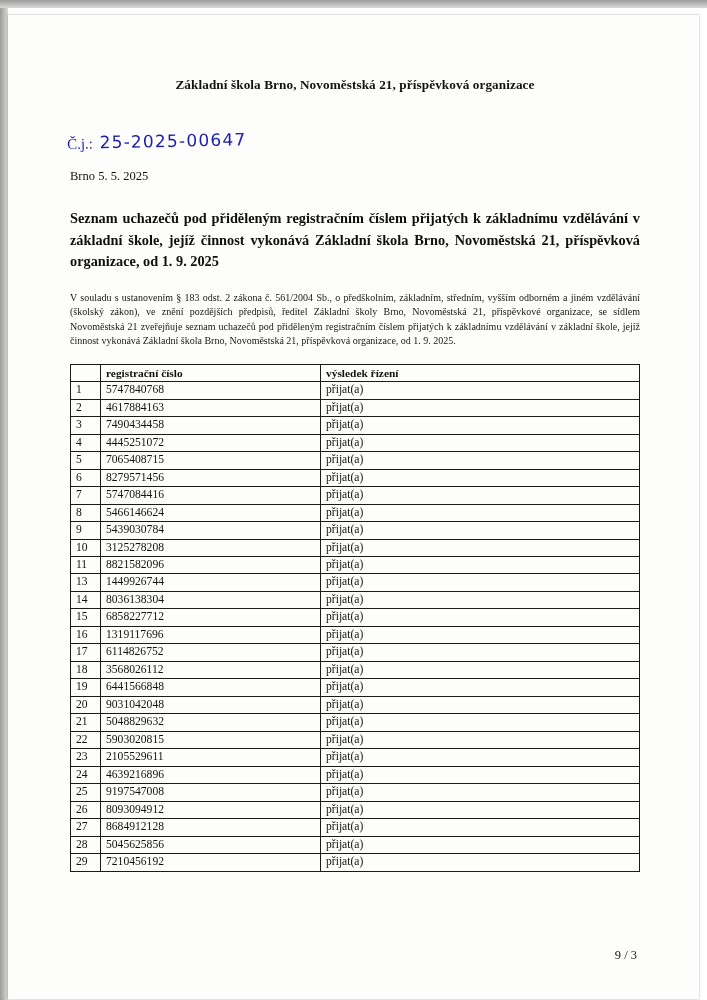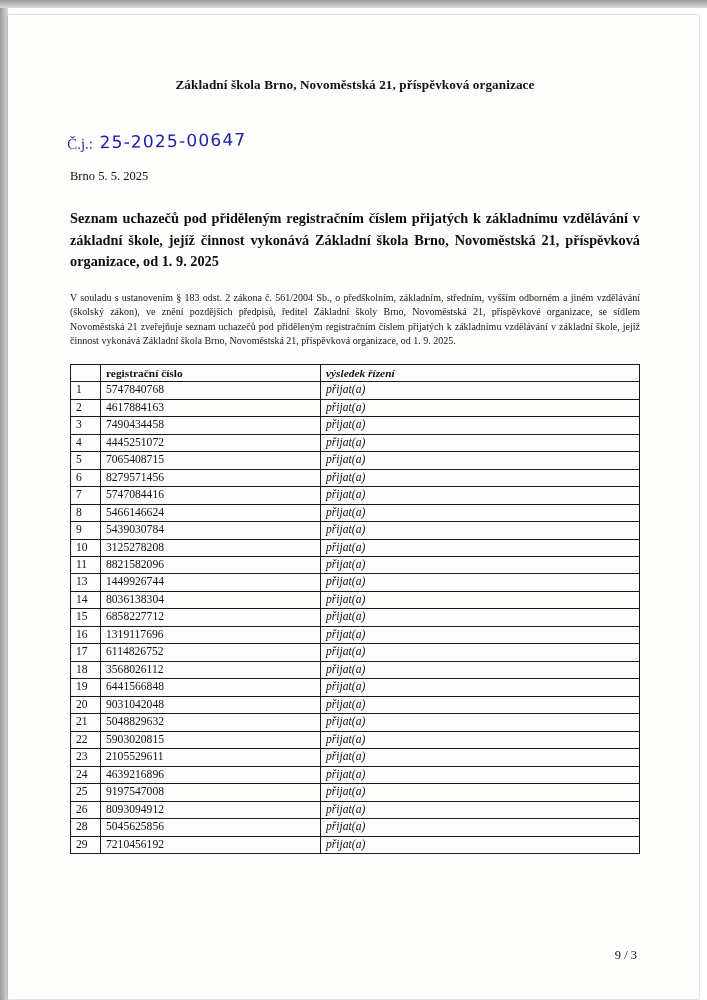--- a/index.html
+++ b/index.html
@@ -98,21 +98,21 @@
     font-weight: normal;
     line-height: 1.25;
     box-sizing: border-box;
   }
   table.reg th {
     font-weight: bold;
     font-size: 11.4px;
   }
   .col-idx { width: 30px; }
   .col-reg { width: 220px; }
-  .col-res { width: auto; font-style: italic; }
+  .col-res { width: auto; }
   .footer {
     position: absolute;
     right: 62px;
     bottom: 36px;
     font-size: 12.5px;
     color: #141414;
   }
   .edge-shadow-left {
     position: absolute;
     left: 0; top: 0; bottom: 0;
@@ -278,20 +278,25 @@
               <td class="col-idx">25</td>
               <td class="col-reg">9197547008</td>
               <td class="col-res">přijat(a)</td>
             </tr>
             <tr>
               <td class="col-idx">26</td>
               <td class="col-reg">8093094912</td>
               <td class="col-res">přijat(a)</td>
             </tr>
             <tr>
+              <td class="col-idx">27</td>
+              <td class="col-reg">8684912128</td>
+              <td class="col-res">přijat(a)</td>
+            </tr>
+            <tr>
               <td class="col-idx">28</td>
               <td class="col-reg">5045625856</td>
               <td class="col-res">přijat(a)</td>
             </tr>
             <tr>
               <td class="col-idx">29</td>
               <td class="col-reg">7210456192</td>
               <td class="col-res">přijat(a)</td>
             </tr>
           </tbody>

